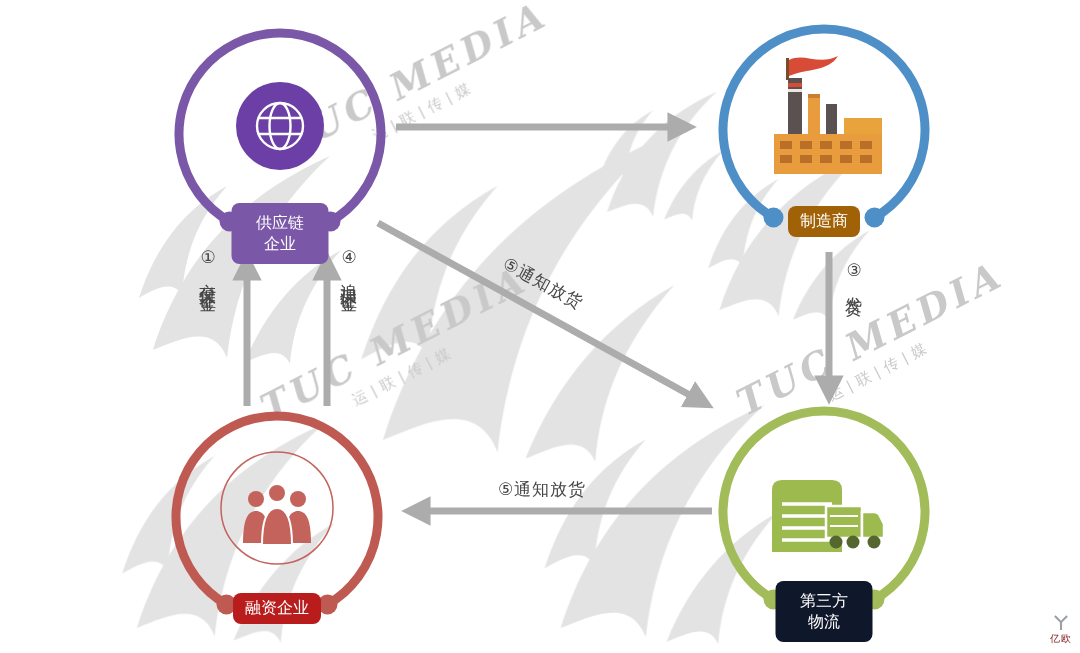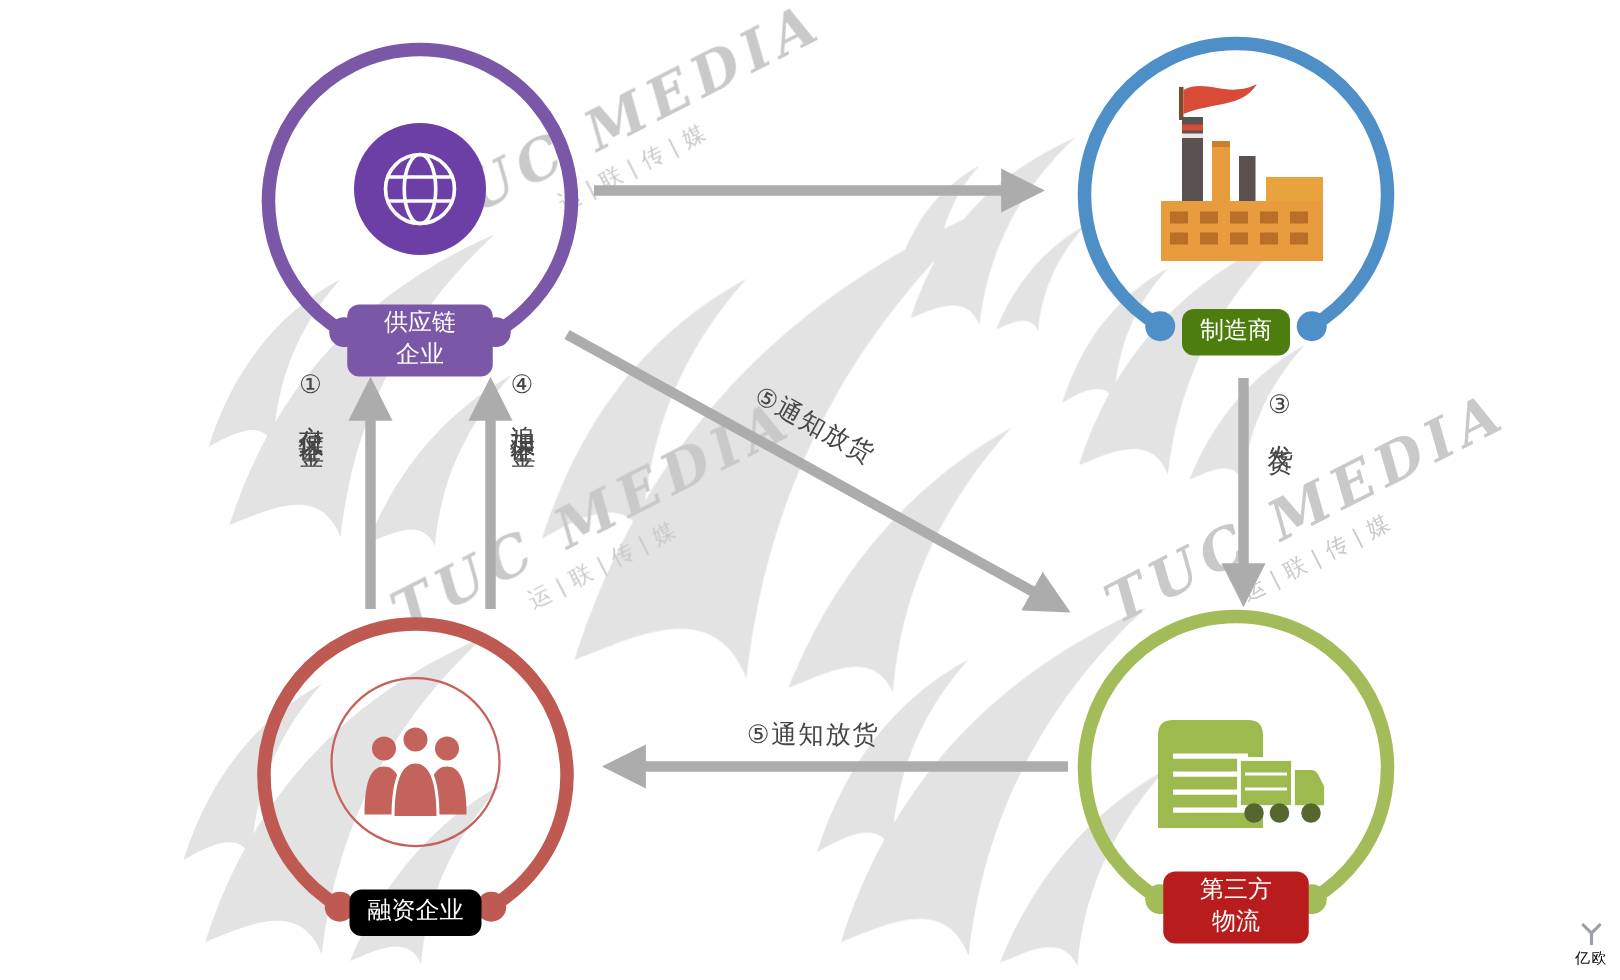--- a/index.html
+++ b/index.html
@@ -22,25 +22,25 @@
   .flow-label { position:absolute; font-size:17px; color:#464646; letter-spacing:1px; white-space:nowrap; }
   .flow-label.h { text-align:center; }
   .vlabel { writing-mode:vertical-rl; text-orientation:upright; letter-spacing:3px; }
 
   
   .node { position:absolute; width:236px; height:260px; }
   .node svg.ring { position:absolute; left:0; top:0; }
   .pill { position:absolute; left:50%; transform:translateX(-50%); color:#fff; text-align:center;
           border-radius:8px; display:flex; flex-direction:column; justify-content:center;
           line-height:1.3; font-size:16px; }
-  .pill.two { top:177px; width:97px; height:48px; }
+  .pill.two { top:177px; width:97px; height:61px; }
   .pill.one { top:184px; height:31px; padding:0 12px; }
 
   .corner-logo { position:absolute; right:8px; bottom:7px; display:flex; flex-direction:column;
-                 align-items:center; color:#000000;justify-content:center; }
+                 align-items:center; color:#7f1d1d;justify-content:center; }
   .corner-logo-text { font-size:10px; letter-spacing:1px; margin-top:1px; }
 </style>
 </head>
 <body>
 
 <div class="canvas">
 
   <svg class="layer" viewBox="0 0 1080 653">
     <defs>
       <g id="flock">
@@ -136,21 +136,21 @@
           <rect x="154" y="119" width="12" height="8"></rect>
           <rect x="74" y="133" width="12" height="8"></rect>
             <rect x="94" y="133" width="12" height="8"></rect>
           <rect x="114" y="133" width="12" height="8"></rect>
             <rect x="134" y="133" width="12" height="8"></rect>
           <rect x="154" y="133" width="12" height="8"></rect>
         </g>
         <rect x="138" y="96" width="38" height="16" fill="#e8a33d"></rect>
       </g>
     </svg>
-    <div class="pill one" style="background-color: #4d7c0f;">
+    <div class="pill one" style="background-color: #a16207;">
       <div>制造商</div>
     </div>
   </div>
 
   <div class="node" style="left:159px; top:409px;">
     <svg class="ring" viewBox="0 0 236 260" width="236" height="260">
       <path d="M67.5,195.5 A101,101 0 1 1 168.5,195.5" fill="none" stroke-width="9" stroke-linecap="round" style="stroke: rgb(190, 90, 82);"></path>
       <circle cx="67.5" cy="195.5" r="10" style="fill: rgb(190, 90, 82);"></circle>
       <circle cx="168.5" cy="195.5" r="10" style="fill: rgb(190, 90, 82);"></circle>
       <g>
@@ -160,21 +160,21 @@
           <path d="M84,134 C84,110 89,102 97,102 C105,102 110,110 110,134 Z"></path>
           <circle cx="139" cy="90" r="8"></circle>
           <path d="M126,134 C126,110 131,102 139,102 C147,102 152,110 152,134 Z"></path>
         </g>
         <g fill="#c4625c" stroke="#fff" stroke-width="2">
           <circle cx="118" cy="84" r="9"></circle>
           <path d="M103,136 C103,108 109,99 118,99 C127,99 133,108 133,136 Z"></path>
         </g>
       </g>
     </svg>
-    <div class="pill one" style="background-color: #000000;">
+    <div class="pill one" style="background-color: #b91c1c;">
       <div>融资企业</div>
     </div>
   </div>
 
   <div class="node" style="left:706px; top:404px;">
     <svg class="ring" viewBox="0 0 236 260" width="236" height="260">
       <path d="M67.5,195.5 A101,101 0 1 1 168.5,195.5" fill="none" stroke-width="9" stroke-linecap="round" style="stroke: rgb(163, 188, 90);"></path>
       <circle cx="67.5" cy="195.5" r="10" style="fill: rgb(163, 188, 90);"></circle>
       <circle cx="168.5" cy="195.5" r="10" style="fill: rgb(163, 188, 90);"></circle>
       <g>
@@ -189,21 +189,21 @@
         <g stroke="#fff" stroke-width="2">
           <line x1="124" y1="112" x2="152" y2="112"></line>
           <line x1="124" y1="122" x2="152" y2="122"></line>
         </g>
         <path d="M156,108 h12 q4,0 6,4 l4,8 v14 h-22 Z" fill="#9cba4e" stroke="#fff" stroke-width="2.5"></path>
         <circle cx="130" cy="138" r="6.5" fill="#55662f"></circle>
         <circle cx="147" cy="138" r="6.5" fill="#55662f"></circle>
         <circle cx="168" cy="138" r="6.5" fill="#55662f"></circle>
       </g>
     </svg>
-    <div class="pill two" style="background-color: #b91c1c;">
+    <div class="pill two" style="background-color: #0f172a;">
       <div>第三方</div>
       <div>物流</div>
     </div>
   </div>
 
   <div class="corner-logo">
     <svg width="14" height="16" viewBox="0 0 16 18">
       <path d="M1,1 L8,8 L15,1 M8,8 L8,17" stroke="#9aa0a6" stroke-width="2.4" fill="none"></path>
     </svg>
     <div class="corner-logo-text">亿欧</div>

